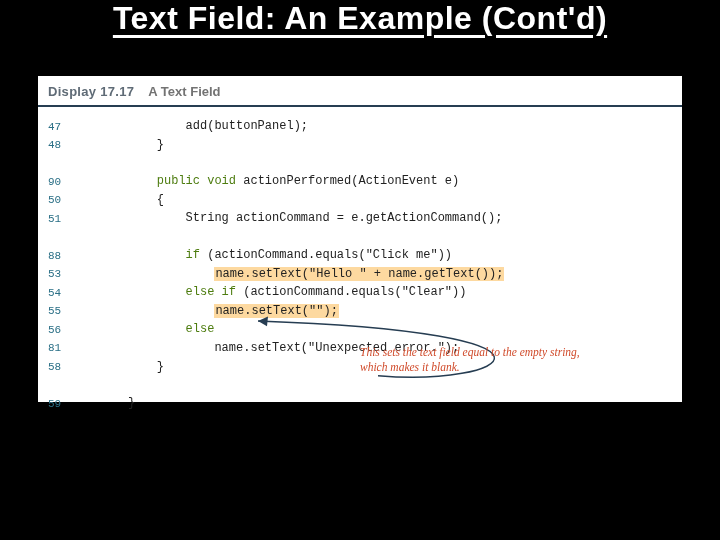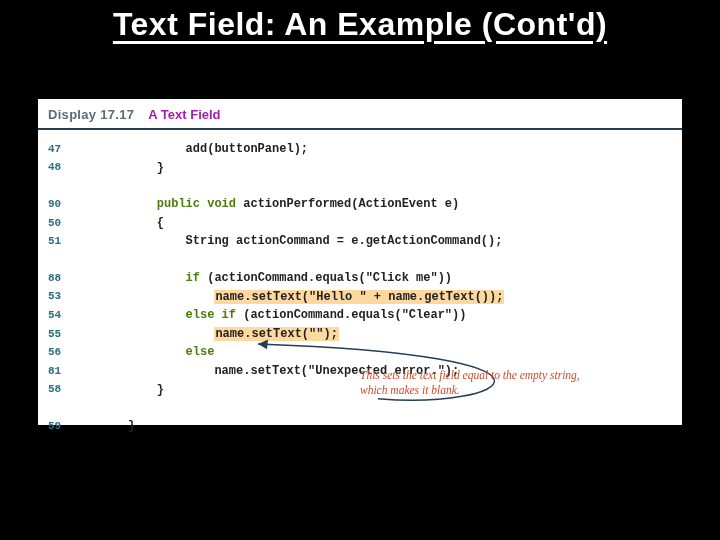--- a/index.html
+++ b/index.html
@@ -1,25 +1,25 @@
 <!DOCTYPE html>
 <html><head>
 <meta charset="utf-8">
 <style>
   * { margin: 0; padding: 0; box-sizing: border-box; }
   html, body { width: 720px; height: 540px; background: #000; font-family: Arial, Helvetica, sans-serif; overflow: hidden; }
   .slide { width: 720px; height: 540px; position: relative; }
-  .title-wrap { padding-top: 6px; }
+  .title-wrap { padding-top: 0; }
   .title { color: #fff; font-size: 32px; font-weight: bold; text-align: center; text-decoration: underline; text-underline-offset: 6px; letter-spacing: 0.5px; }
-  .figure { position: absolute; left: 38px; top: 99px; width: 644px; height: 326px; background: #fff; }
+  .figure { position: absolute; left: 38px; top: 76px; width: 644px; height: 326px; background: #fff; }
   .fig-header { display: flex; align-items: center; padding: 8px 10px 6px 10px; border-bottom: 2px solid #263d52; }
   .fig-num { color: #5f6b76; font-family: "Helvetica Neue", Arial, sans-serif; font-size: 13px; font-weight: 600; letter-spacing: 0.3px; }
-  .fig-title { color: #a21caf; font-family: "Helvetica Neue", Arial, sans-serif; font-size: 13px; font-weight: 700; margin-left: 14px; }
+  .fig-title { color: #737373; font-family: "Helvetica Neue", Arial, sans-serif; font-size: 13px; font-weight: 700; margin-left: 14px; }
   .code-body { position: relative; padding: 10px 12px 6px 10px; font-family: Consolas, "Courier New", monospace; font-size: 12px; color: #222; line-height: 1.55; }
-  .row { display: flex; align-items: center; min-height: 18px; white-space: pre; font-weight: bold; }
+  .row { display: flex; align-items: flex-end; min-height: 18px; white-space: pre; }
   .ln { width: 34px; color: #2a6f86; font-size: 11px; text-align: left; flex-shrink: 0; }
   .code { flex: 1 1 auto; margin-left: 46px; }
   .kw { color: #4d7c0f; }
   .hl { background: #fdd9a0; padding: 0 1px; }
   .annot { position: absolute; color: #d04a2a; font-style: italic; font-family: Georgia, "Times New Roman", serif; font-size: 11.5px; line-height: 1.3; }
   .annot .l1 { display: block; }
   .annot .l2 { display: block; }
   .arrow-svg { position: absolute; left: 0; top: 0; width: 100%; height: 100%; pointer-events: none; }
 </style>
 </head>

